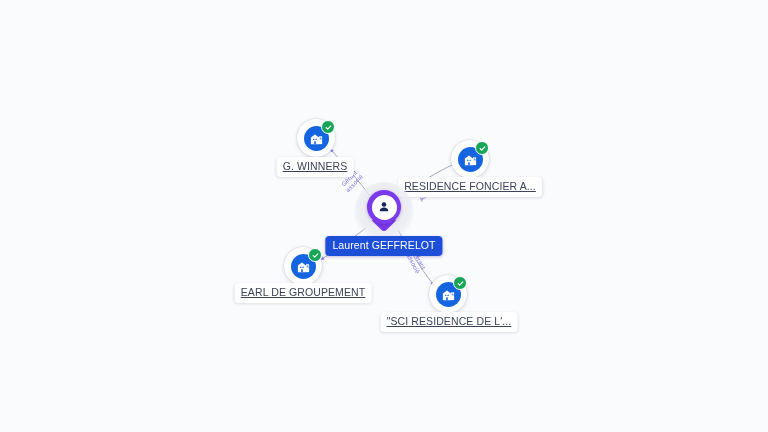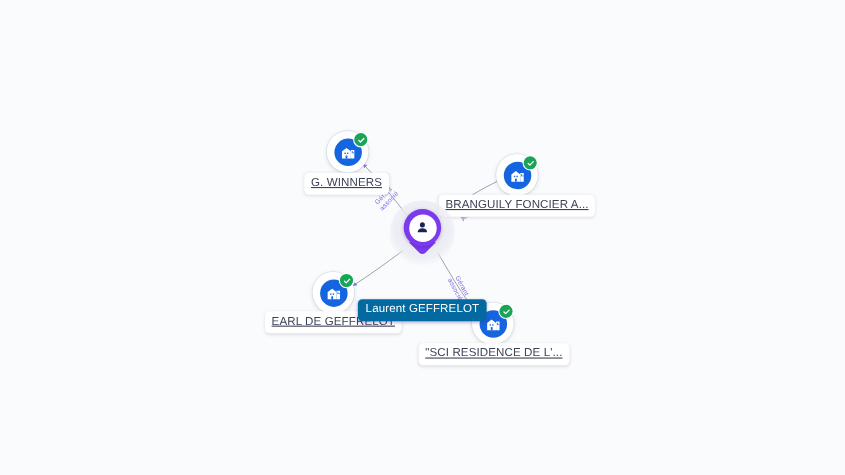--- a/index.html
+++ b/index.html
@@ -138,30 +138,29 @@
     line-height: 1;
     padding: 4px 6px 5px 6px;
     border-radius: 4px;
     box-shadow: 0 1px 3px rgba(40,50,80,0.14);
     text-decoration: underline;
   }
   #person-label {
     position: absolute;
     transform: translate(-50%, 0);
     white-space: nowrap;
-    background: #0369a1;
+    background: #1d4ed8;
     color: #ffffff;
     font-size: 10.5px;
     letter-spacing: 0.1px;
     line-height: 1;
     padding: 4px 7px 5px 7px;
     border-radius: 4px;
     box-shadow: 0 1px 3px rgba(70,30,150,0.3);
     z-index: 6;
-    margin-top: 36px;
   }
 
   
   .edge-label {
     position: absolute;
     transform-origin: 50% 50%;
     color: #7a6ce0;
     font-size: 6px;
     line-height: 1.12;
     letter-spacing: 0.2px;
@@ -241,21 +240,21 @@
           <rect x="8.3" y="16.6" width="2.6" height="4.4" fill="#1565e0"></rect>
         </svg>
       </div>
       <div class="verified-badge">
         <svg width="7" height="7" viewBox="0 0 12 12" aria-hidden="true">
           <path d="M2 6.2L4.6 8.8L10 3.3" fill="none" stroke="#ffffff" stroke-width="2" stroke-linecap="round" stroke-linejoin="round"></path>
         </svg>
       </div>
     </div>
   </div>
-  <div class="node-label" style="left:470px; top:177px;">BRANGUILY FONCIER A...</div>
+  <div class="node-label" style="left:470px; top:177px;">RESIDENCE FONCIER A...</div>
 
   <div class="node" style="left:303px; top:266px;">
     <div class="company-disc">
       <div class="company-inner">
         <svg width="15" height="15" viewBox="0 0 24 24" aria-hidden="true">
           <path d="M3 21V10.5L9.5 5.5L16 10.5V21Z" fill="#ffffff"></path>
           <path d="M16 21V8.5H21V21Z" fill="#ffffff"></path>
           <rect x="17.3" y="10.2" width="1.3" height="3.2" fill="#1565e0"></rect>
           <rect x="19.2" y="12.0" width="1.3" height="1.4" fill="#1565e0"></rect>
           <rect x="6.6" y="12.4" width="2.0" height="2.0" fill="#1565e0"></rect>
@@ -263,21 +262,21 @@
           <rect x="8.3" y="16.6" width="2.6" height="4.4" fill="#1565e0"></rect>
         </svg>
       </div>
       <div class="verified-badge">
         <svg width="7" height="7" viewBox="0 0 12 12" aria-hidden="true">
           <path d="M2 6.2L4.6 8.8L10 3.3" fill="none" stroke="#ffffff" stroke-width="2" stroke-linecap="round" stroke-linejoin="round"></path>
         </svg>
       </div>
     </div>
   </div>
-  <div class="node-label" style="left:303px; top:283px;">EARL DE GEFFRELOT</div>
+  <div class="node-label" style="left:303px; top:283px;">EARL DE GROUPEMENT</div>
 
   <div class="node" style="left:448px; top:294px;">
     <div class="company-disc">
       <div class="company-inner">
         <svg width="15" height="15" viewBox="0 0 24 24" aria-hidden="true">
           <path d="M3 21V10.5L9.5 5.5L16 10.5V21Z" fill="#ffffff"></path>
           <path d="M16 21V8.5H21V21Z" fill="#ffffff"></path>
           <rect x="17.3" y="10.2" width="1.3" height="3.2" fill="#1565e0"></rect>
           <rect x="19.2" y="12.0" width="1.3" height="1.4" fill="#1565e0"></rect>
           <rect x="6.6" y="12.4" width="2.0" height="2.0" fill="#1565e0"></rect>

